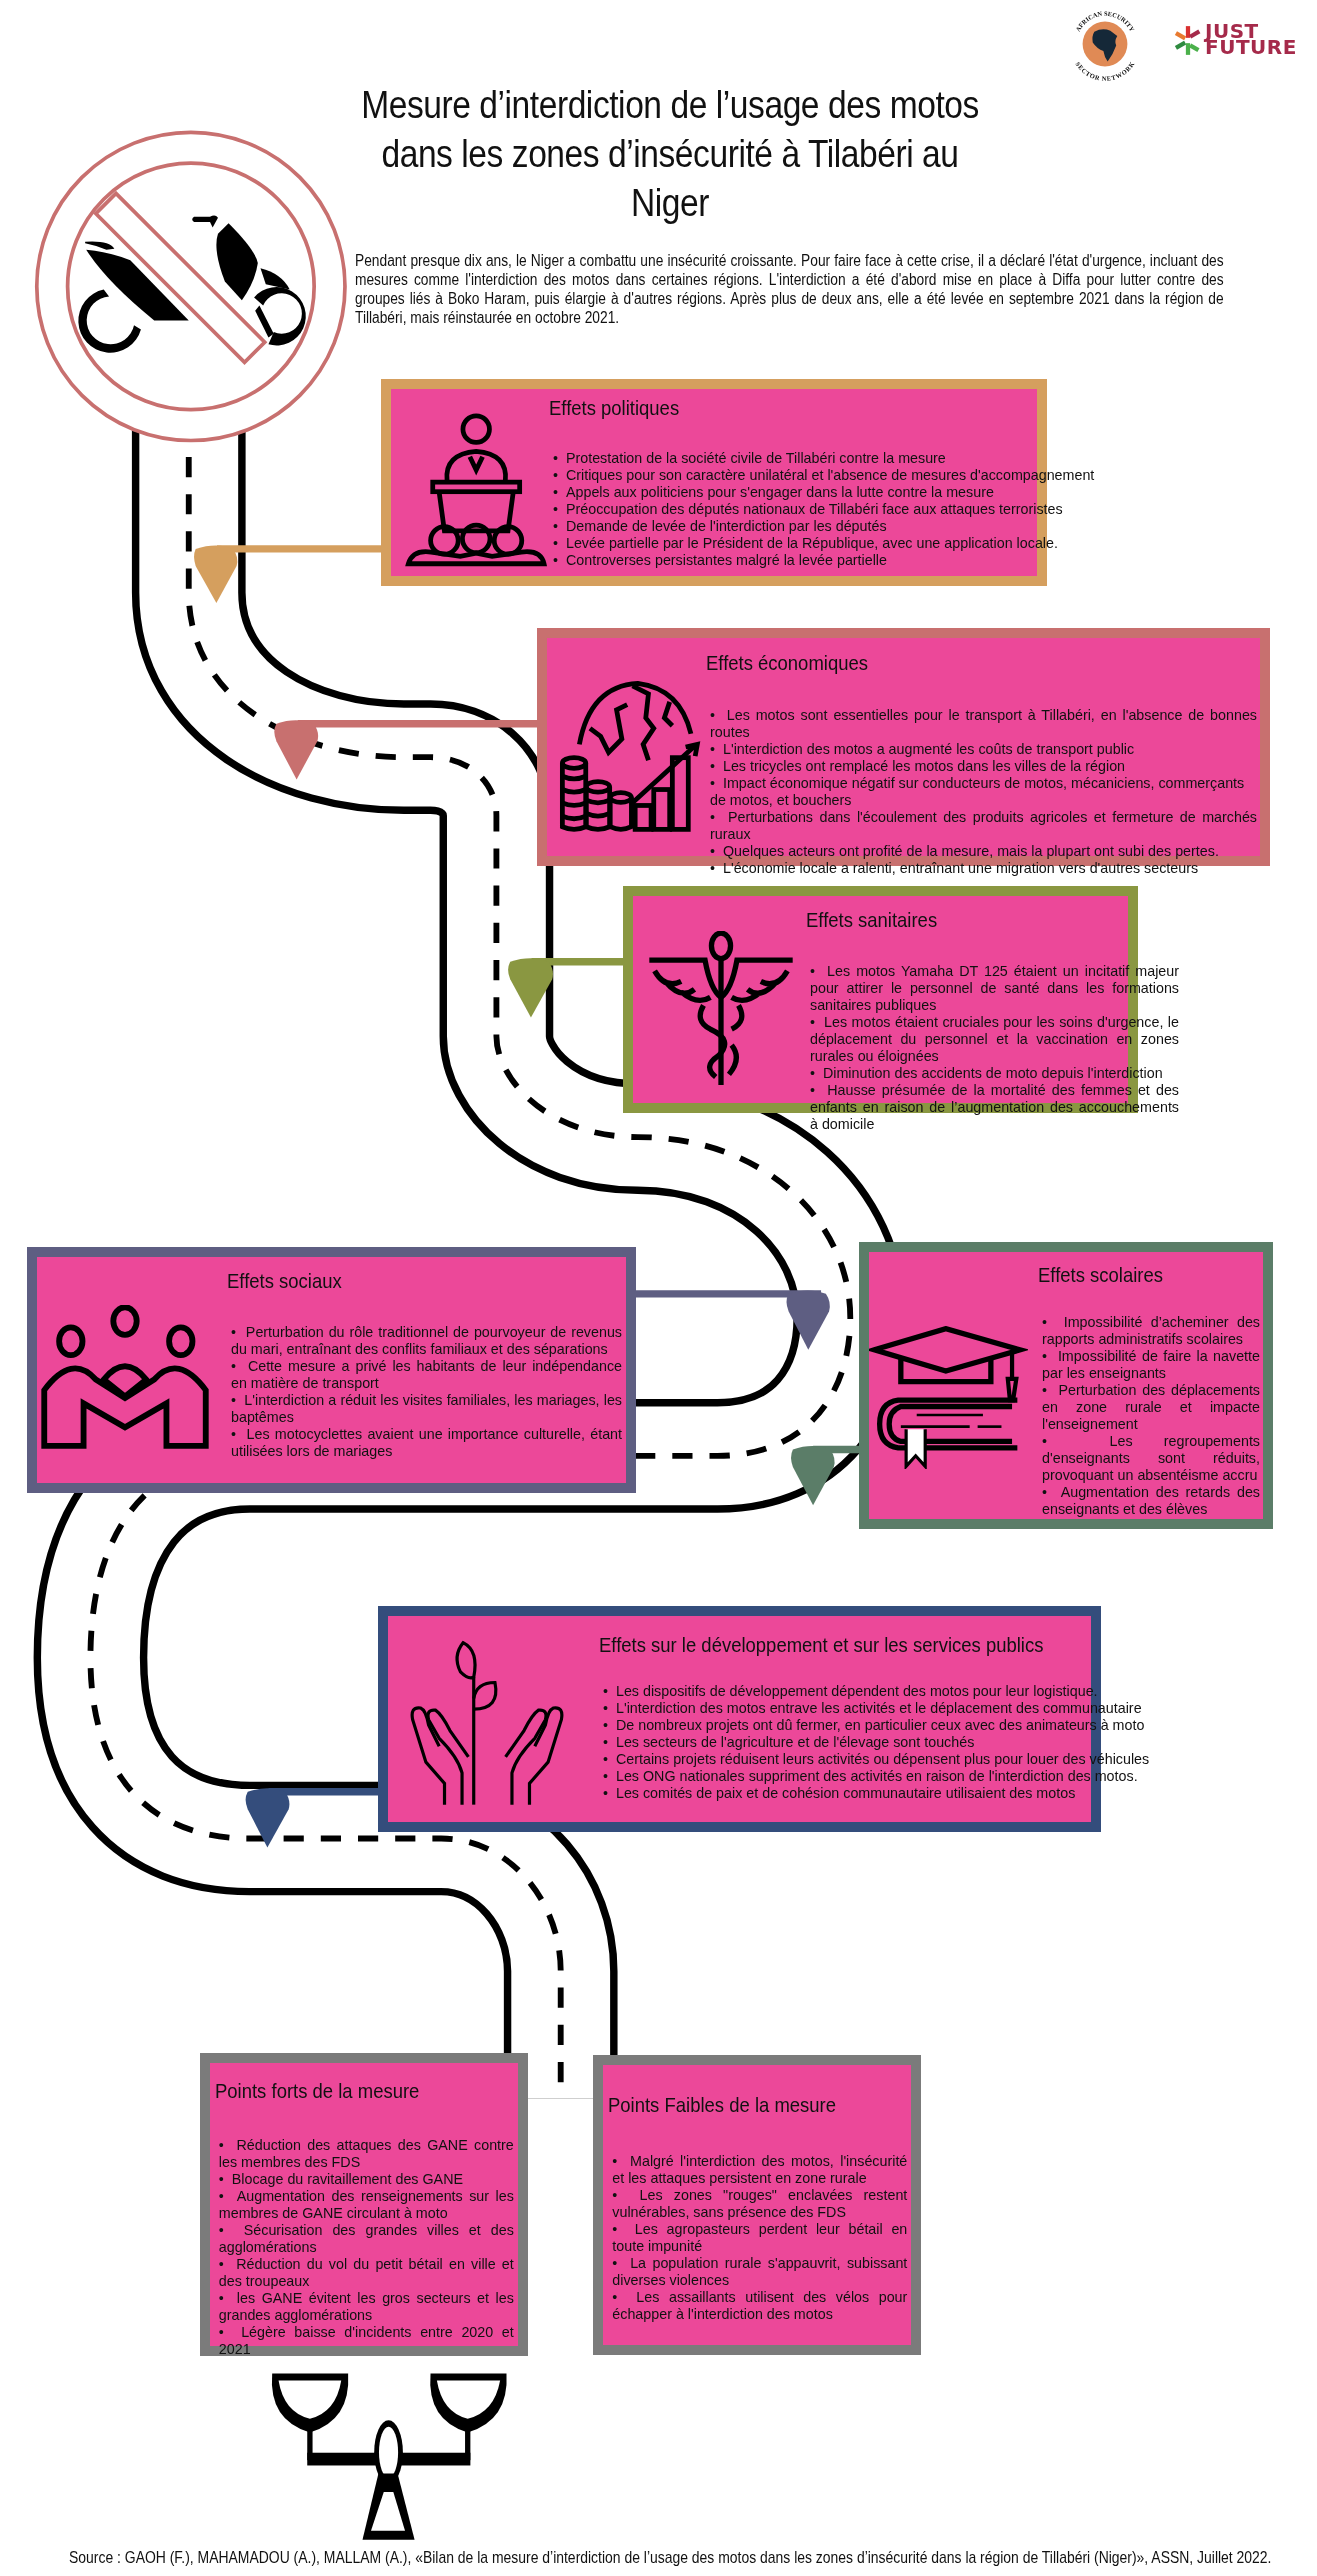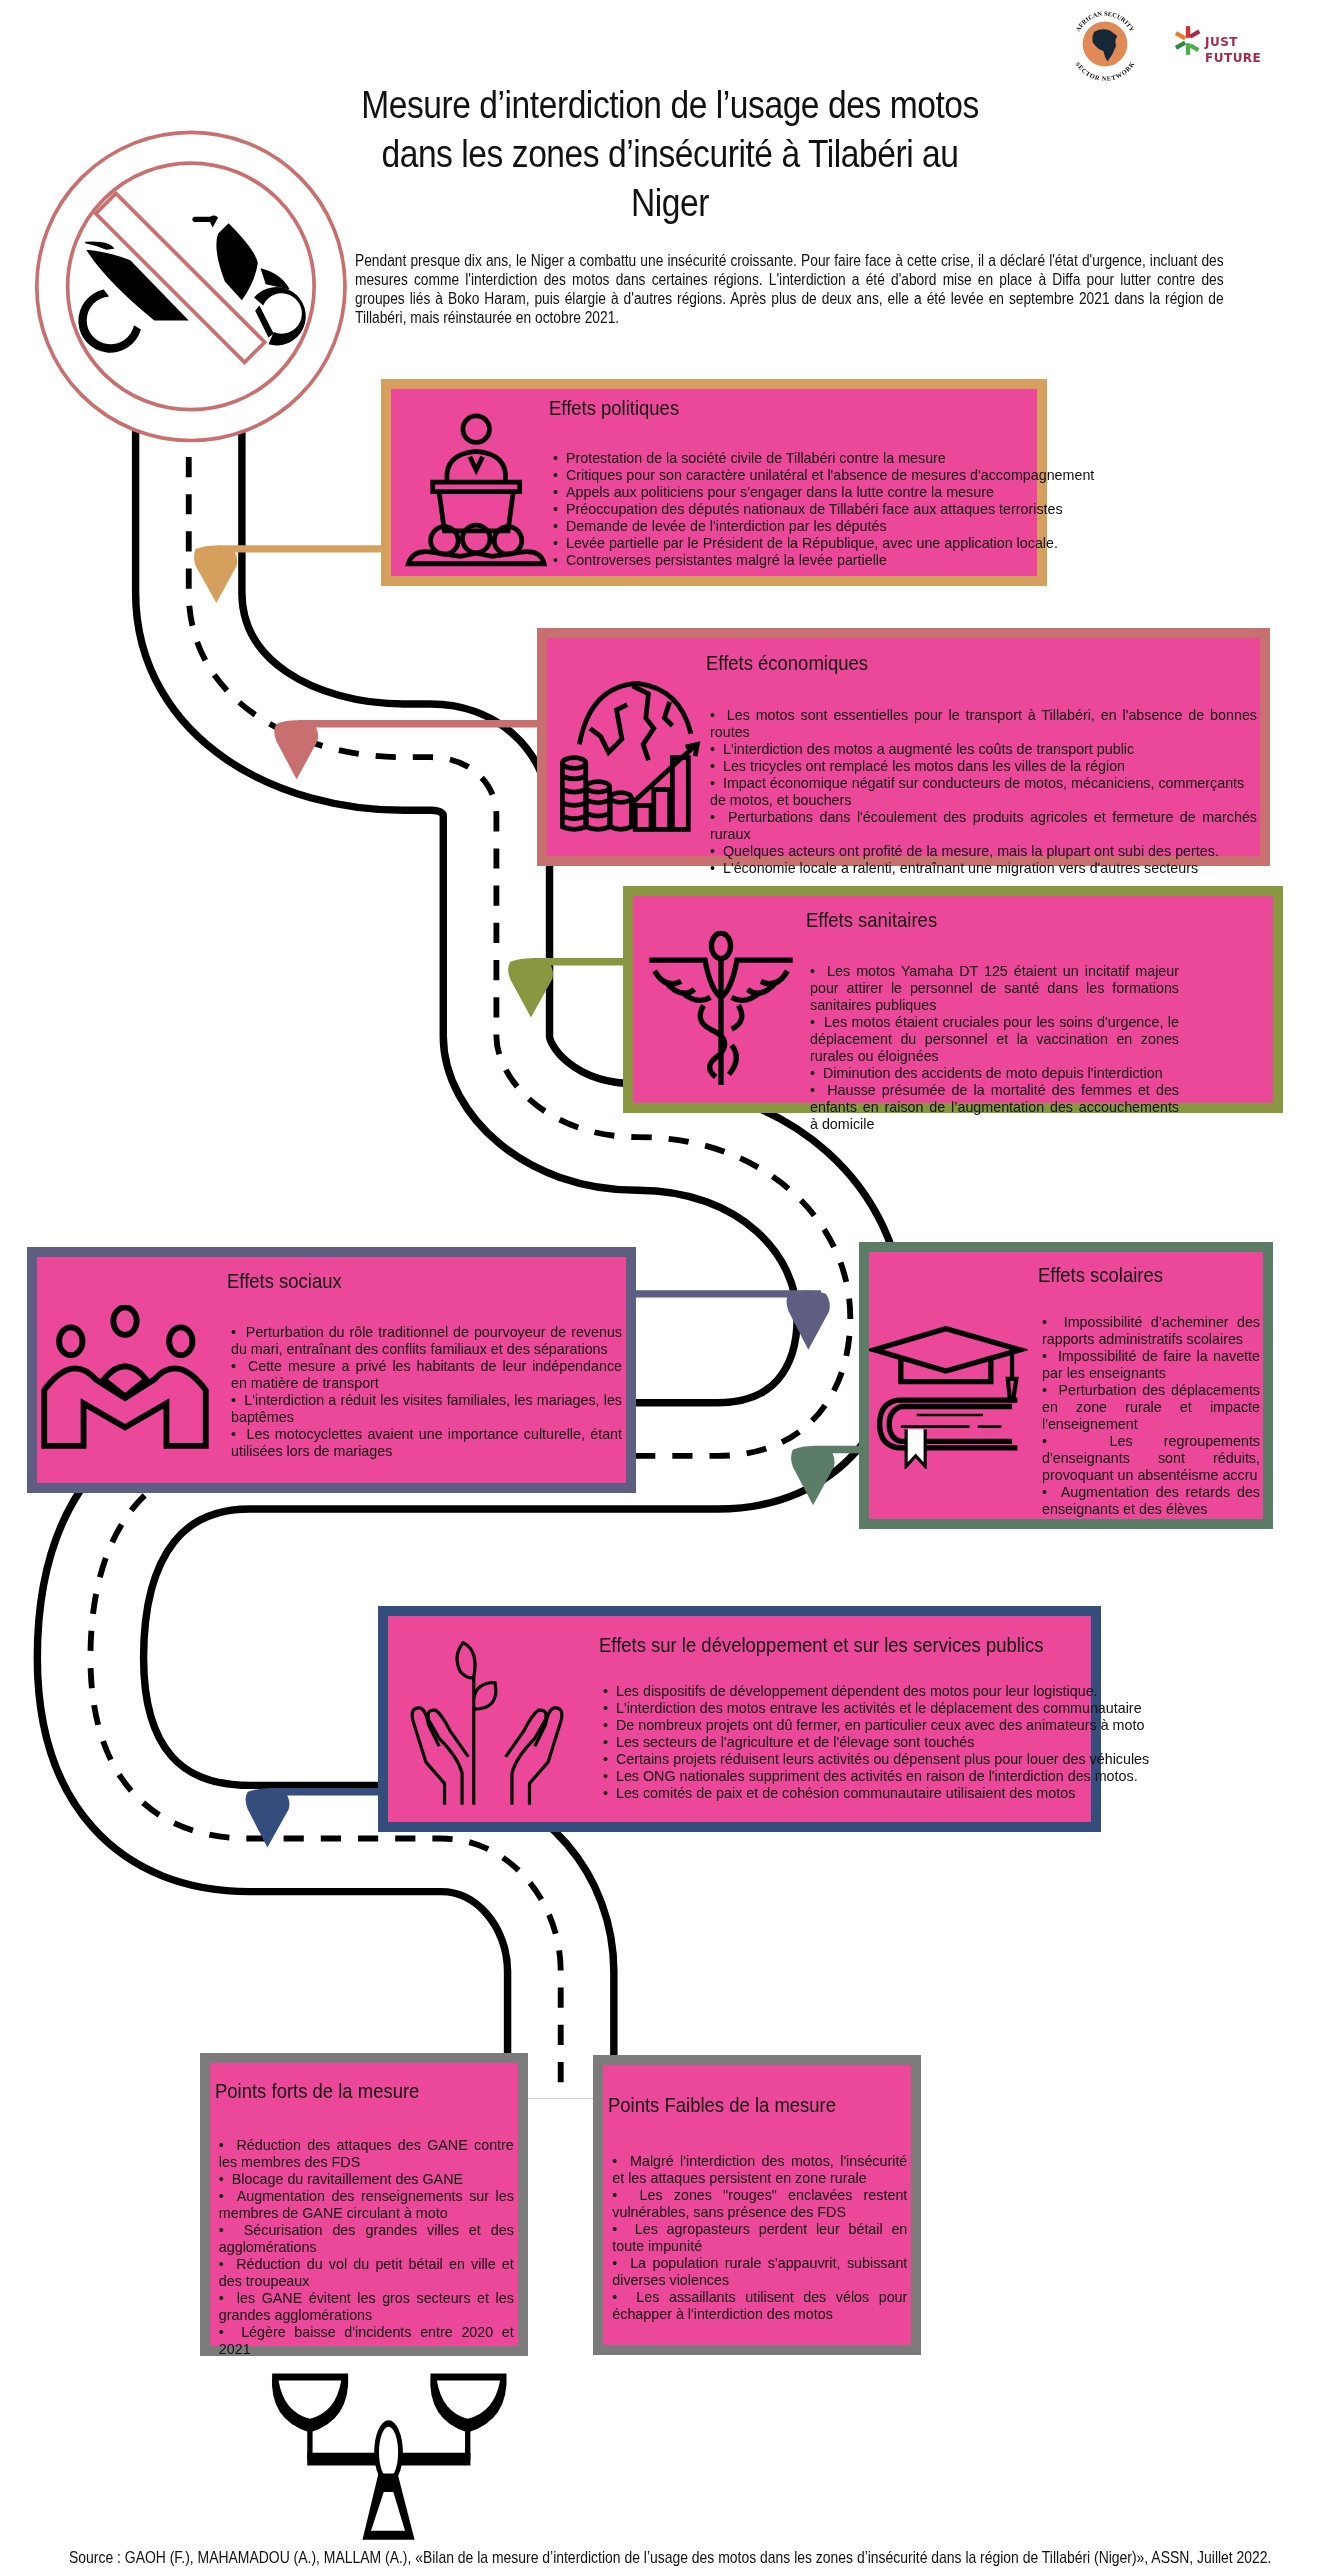--- a/index.html
+++ b/index.html
@@ -20,21 +20,21 @@
   .card .list { position: absolute; margin: 4px; padding: 0; list-style: none;
                 font-size: 14.3px; line-height: 17px; }
   .card .list li { text-align: justify; }
   .card .list.tight li { text-align: left; white-space: nowrap; }
   .card .list li::before { content: "\2022\00a0\00a0"; }
   .card .icon { position: absolute; }
 
   .logo-assn { left: 1065px; top: 4.3px; width: 80px; height: 80px; }
   .logo-jf { left: 1174px; top: 23.4px; width: 122px; height: 37px; }
   .jf-text { position: absolute; left: 31px; top: 0; font-family: "DejaVu Sans", sans-serif;
-             font-weight: bold; color: #a52a4a; font-size: 12px; line-height: 16px; letter-spacing: 0.5px; margin-top: 11px; }
+             font-weight: bold; color: #a52a4a; font-size: 20px; line-height: 16px; letter-spacing: 0.5px; }
 
   .source { left: 69px; top: 2548px; width: 1382px; font-size: 17px; line-height: 19px;
             white-space: nowrap; transform: scaleX(0.82); transform-origin: left top; }
 </style>
 </head>
 <body>
 
 <svg id="scene" viewBox="0 0 2480 4848" xmlns="http://www.w3.org/2000/svg">
   <g fill="none" stroke-linecap="butt" stroke-linejoin="round">
 
@@ -175,21 +175,21 @@
     <li>Les motos sont essentielles pour le transport à Tillabéri, en l'absence de bonnes routes</li>
     <li>L'interdiction des motos a augmenté les coûts de transport public</li>
     <li>Les tricycles ont remplacé les motos dans les villes de la région</li>
     <li style="text-align:left">Impact économique négatif sur conducteurs de motos, mécaniciens, commerçants de motos, et bouchers</li>
     <li>Perturbations dans l'écoulement des produits agricoles et fermeture de marchés ruraux</li>
     <li>Quelques acteurs ont profité de la mesure, mais la plupart ont subi des pertes.</li>
     <li>L'économie locale a ralenti, entraînant une migration vers d'autres secteurs</li>
   </ul>
 </div>
 
-<div class="card" style="left:623px;top:886px;width:660px;height:227px;border-width:10.6px;border-color:#8a9741;">
+<div class="card" style="left:623px;top:886px;width:515px;height:227px;border-width:10.6px;border-color:#8a9741;">
   <svg class="icon" style="left:10.6px;top:35px" width="154" height="154" viewBox="0 0 290 290" fill="none" stroke="#000" stroke-width="10">
     <ellipse cx="145" cy="28" rx="18" ry="24"></ellipse>
     <line x1="145" y1="52" x2="145" y2="290"></line>
     <path d="M 10 55 L 115 55 Q 125 110 145 125 Q 165 110 175 55 L 280 55"></path>
     <path d="M 20 75 Q 40 110 70 95 M 40 95 Q 70 130 95 110 M 70 115 Q 100 140 125 125"></path>
     <path d="M 270 75 Q 250 110 220 95 M 250 95 Q 220 130 195 110 M 220 115 Q 190 140 165 125"></path>
     <path d="M 112 140 Q 95 170 125 185 Q 170 205 140 235 Q 110 255 135 275"></path>
     <path d="M 178 140 Q 195 170 165 185 M 165 215 Q 185 240 160 270"></path>
   </svg>
   <div class="head" style="left:173px;top:10.6px;">Effets sanitaires</div>

